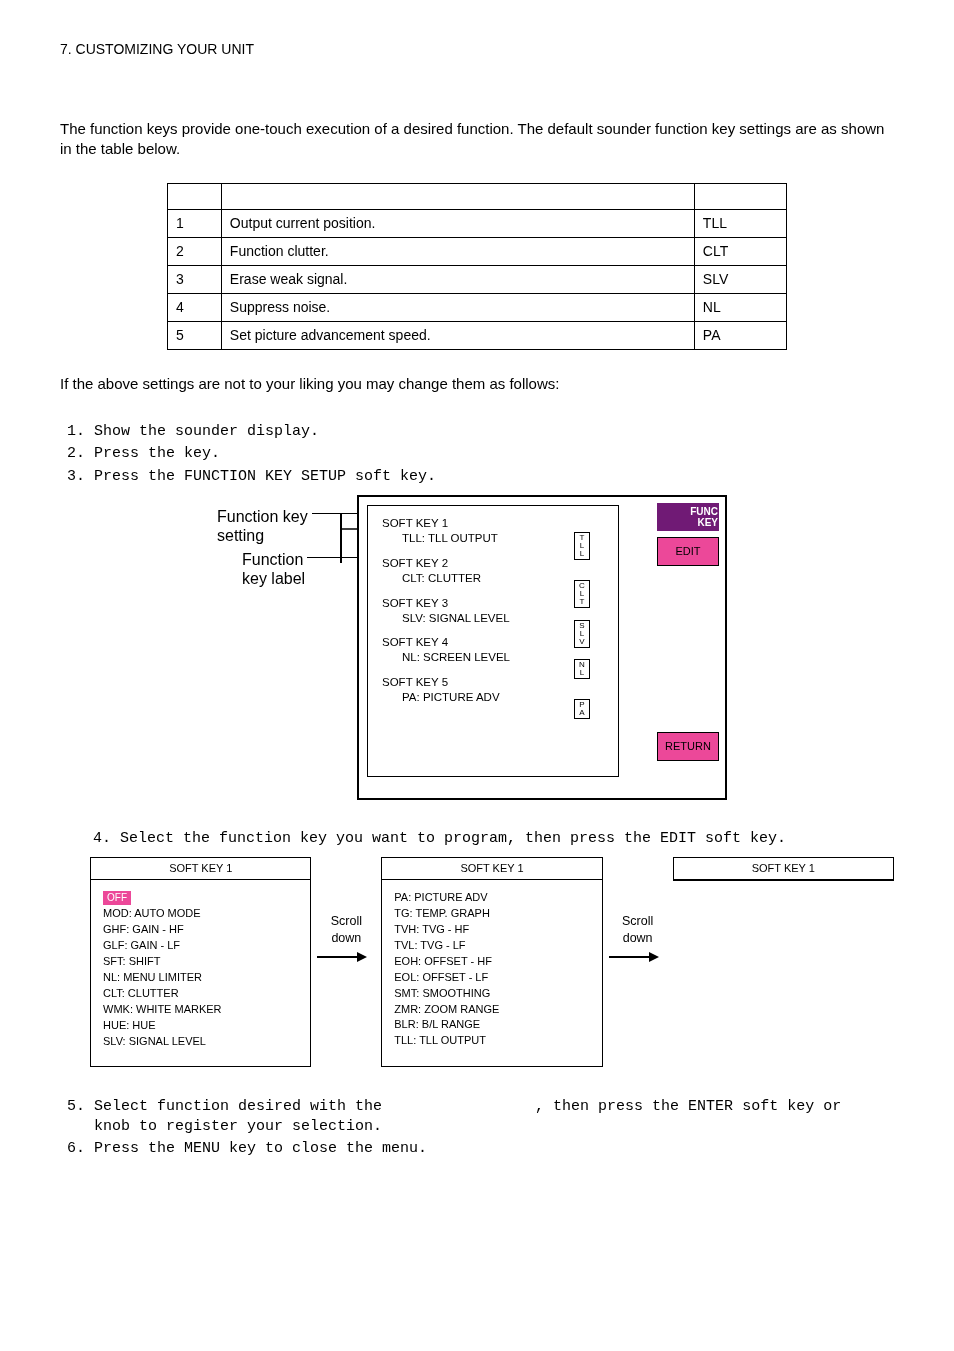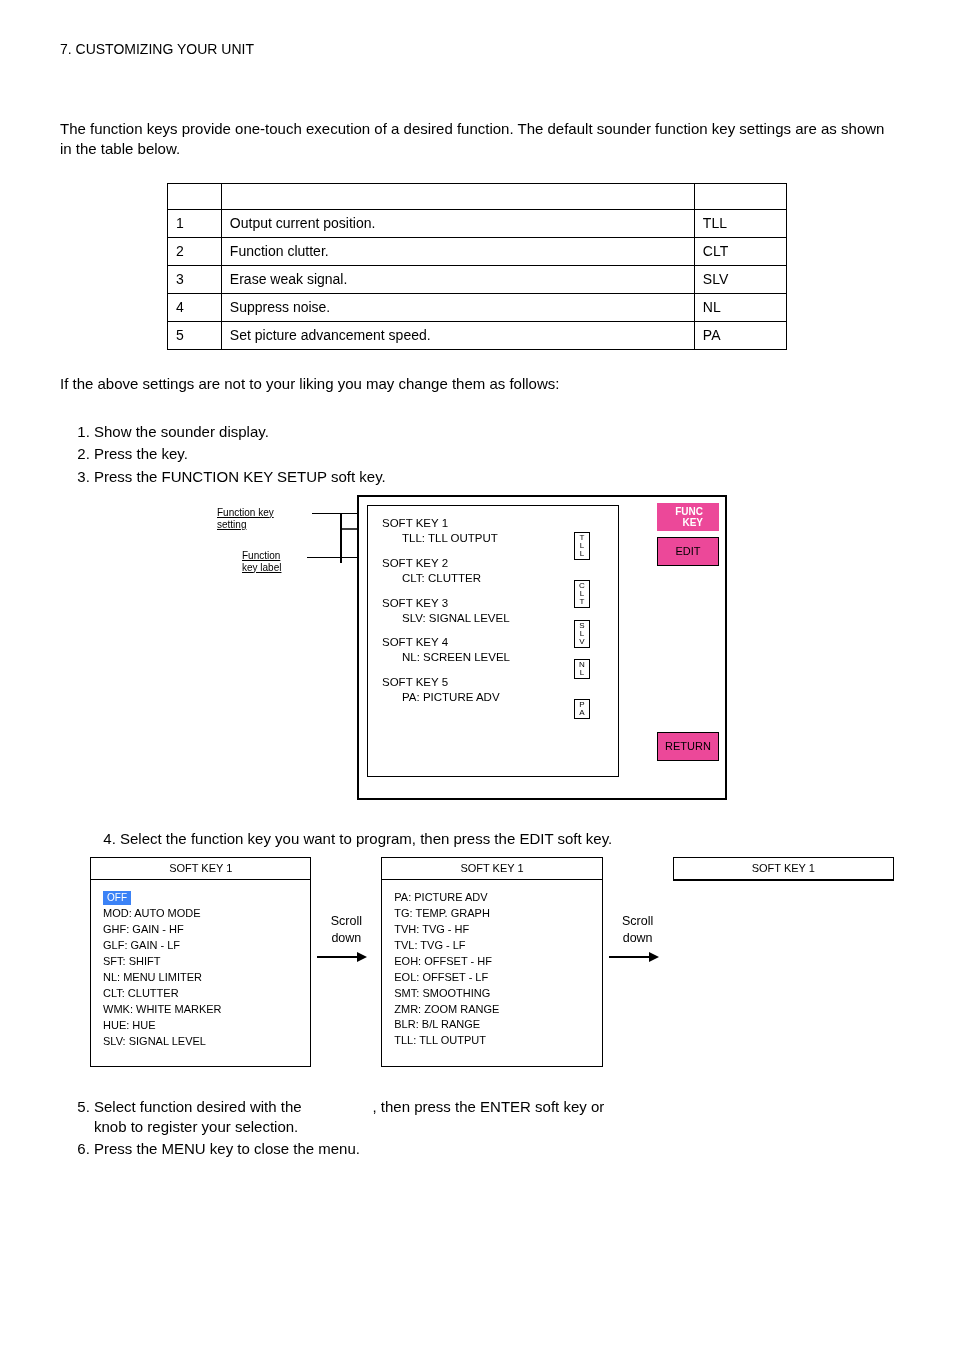--- a/index.html
+++ b/index.html
@@ -22,21 +22,21 @@
   table.def th, table.def td {
     border: 1px solid #000;
     padding: 4px 8px;
     text-align: left;
     font-size: 14px;
     height: 26px;
   }
   table.def th { font-weight: normal; }
   .between { margin-bottom: 28px; }
   ol.steps { list-style: decimal; padding-left: 34px; margin-bottom: 8px; }
-  ol.steps li { margin-bottom: 2px; }
+  ol.steps li { margin-bottom: 2px; font-family: Liberation Mono, monospace; }
 
   .diagram1 {
     position: relative;
     width: 500px;
     height: 310px;
     margin: 4px auto 24px auto;
   }
   .screen-outer {
     position: absolute;
     left: 130px;
@@ -73,41 +73,40 @@
   }
   .mini-box span { display: block; }
   .sidebar {
     position: absolute;
     right: 6px;
     top: 6px;
     bottom: 6px;
     width: 62px;
   }
   .side-top {
-    background: #ec4899;
+    background: #701a75;
     color: #fff;
     font-size: 10px;
     font-weight: bold;
     text-align: right;
-    padding: 3px 16px;
+    padding: 3px 1px;
     line-height: 1.1;
   }
   .side-btn {
     border: 1px solid #000;
     font-size: 11px;
     text-align: center;
     padding: 6px 2px;
     margin-top: 6px;
     background: #ec4899;
   }
   .label-left {
     position: absolute;
-    font-size: 10px;
+    font-size: 16px;
     line-height: 1.2;
-    text-decoration: underline;
   }
   .lead-line {
     position: absolute;
     background: #000;
   }
 
   .step4 { margin-bottom: 10px; margin-top: 6px; margin-left: 26px; }
   .diagram2 {
     display: flex;
     align-items: flex-start;
@@ -124,21 +123,21 @@
     text-align: center;
     padding: 3px 0;
     font-size: 11px;
   }
   .panel-body {
     padding: 10px 10px 12px 12px;
     line-height: 1.45;
     min-height: 186px;
   }
   .off-item {
-    background: #3b82f6;
+    background: #ec4899;
     color: #fff;
     display: inline-block;
     padding: 0 4px;
     font-size: 10px;
     margin-bottom: 1px;
   }
   .scroll-col {
     width: 58px;
     text-align: center;
     font-size: 12.5px;

